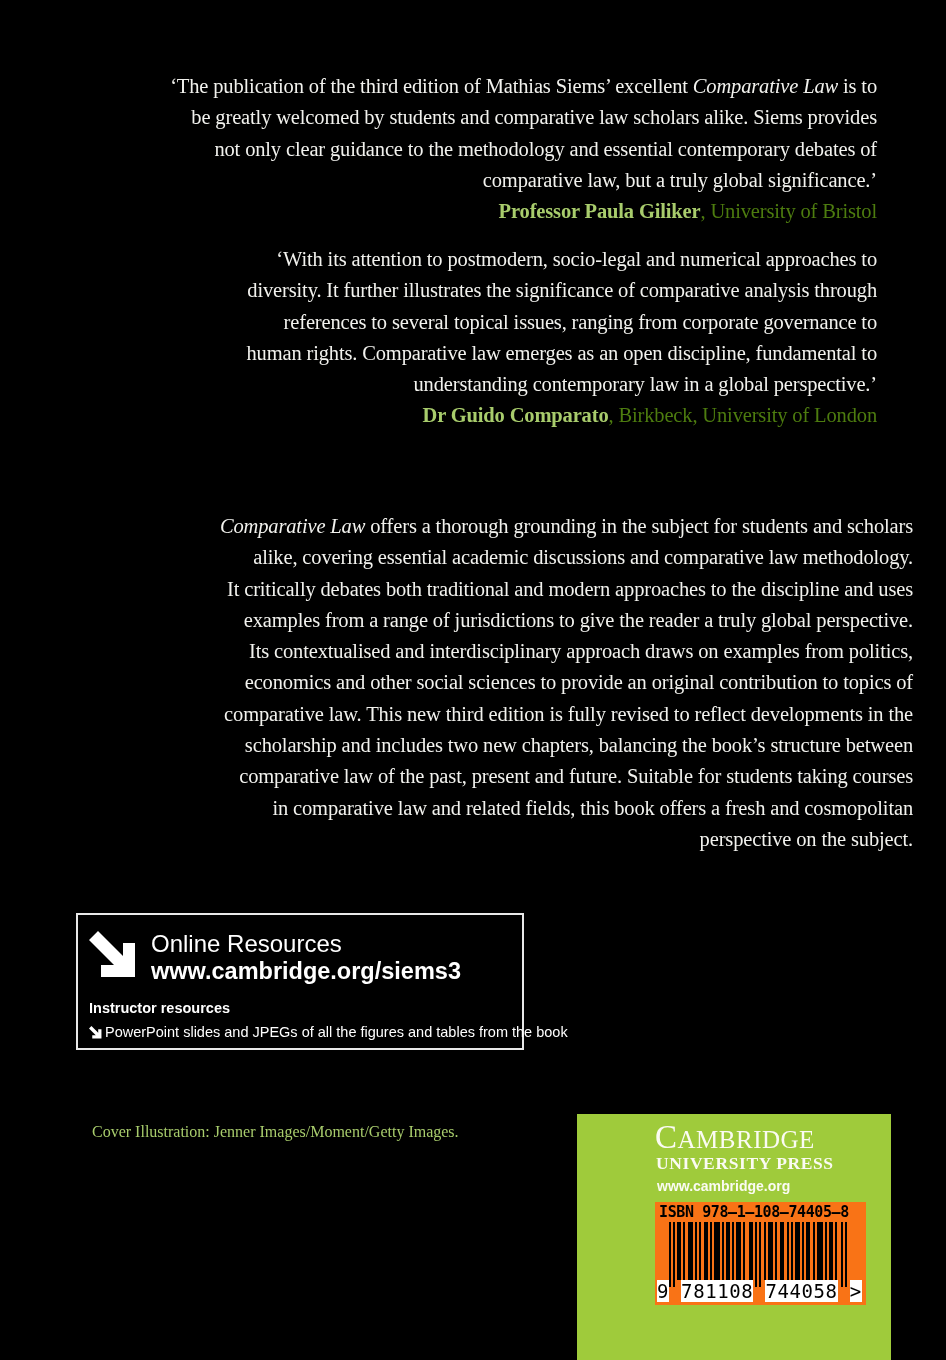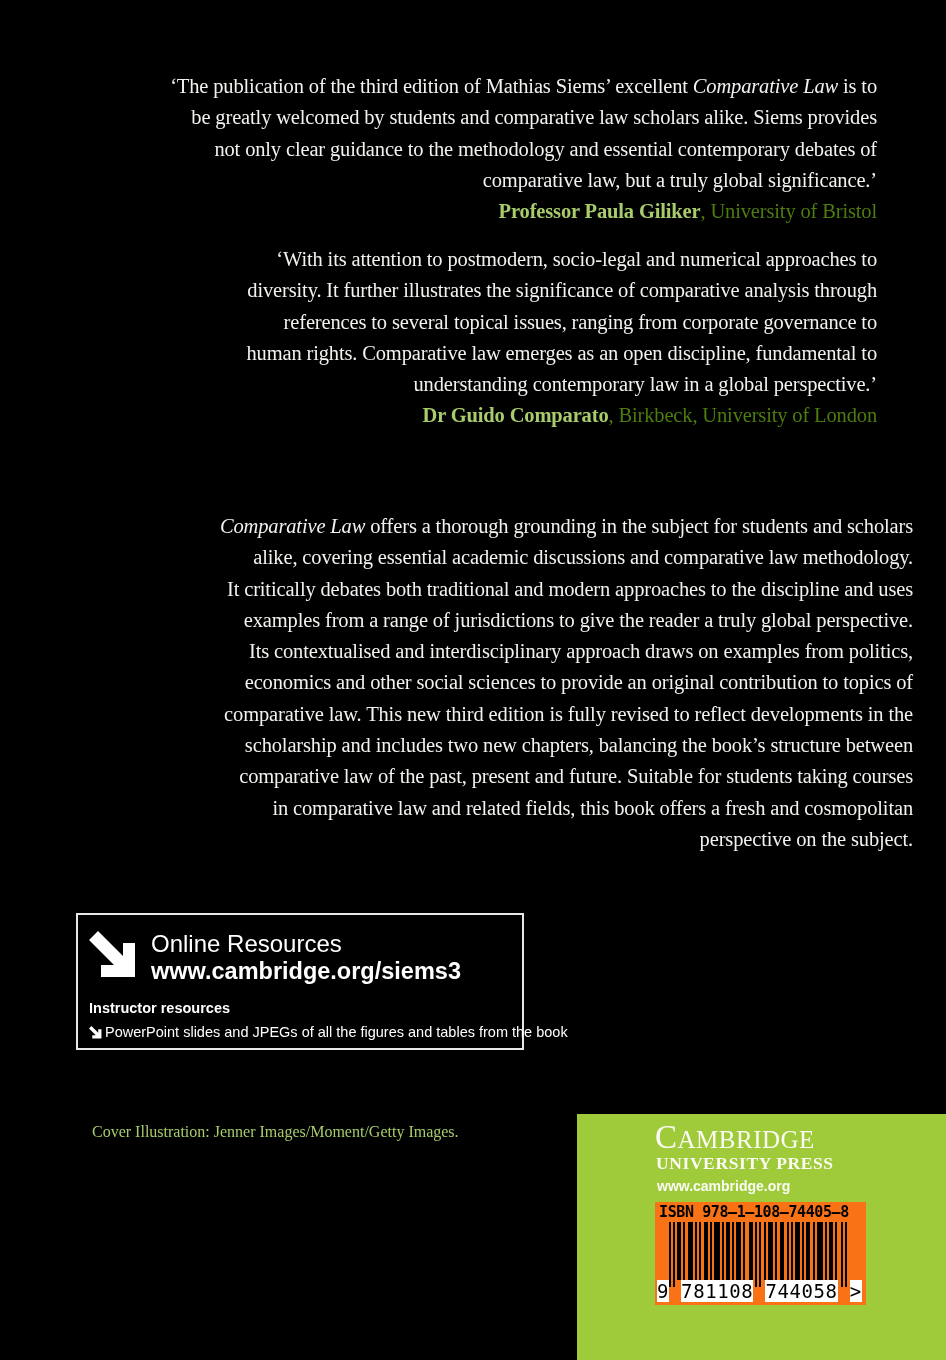--- a/index.html
+++ b/index.html
@@ -110,21 +110,21 @@
       font-size: 16px;
       color: #a8cc6c;
       white-space: nowrap;
       margin-top: 12px;
     }
 
     .publisher-panel {
       position: absolute;
       left: 577px;
       top: 1114px;
-      width: 370px;
+      width: 314px;
       height: 246px;
       background: #9fcb3b;
     }
     .pub-cambridge {
       position: absolute;
       left: 78px;
       top: 9px;
       font-family: "Liberation Serif", "DejaVu Serif", serif;
       color: #fbfbf3;
       font-size: 25px;

